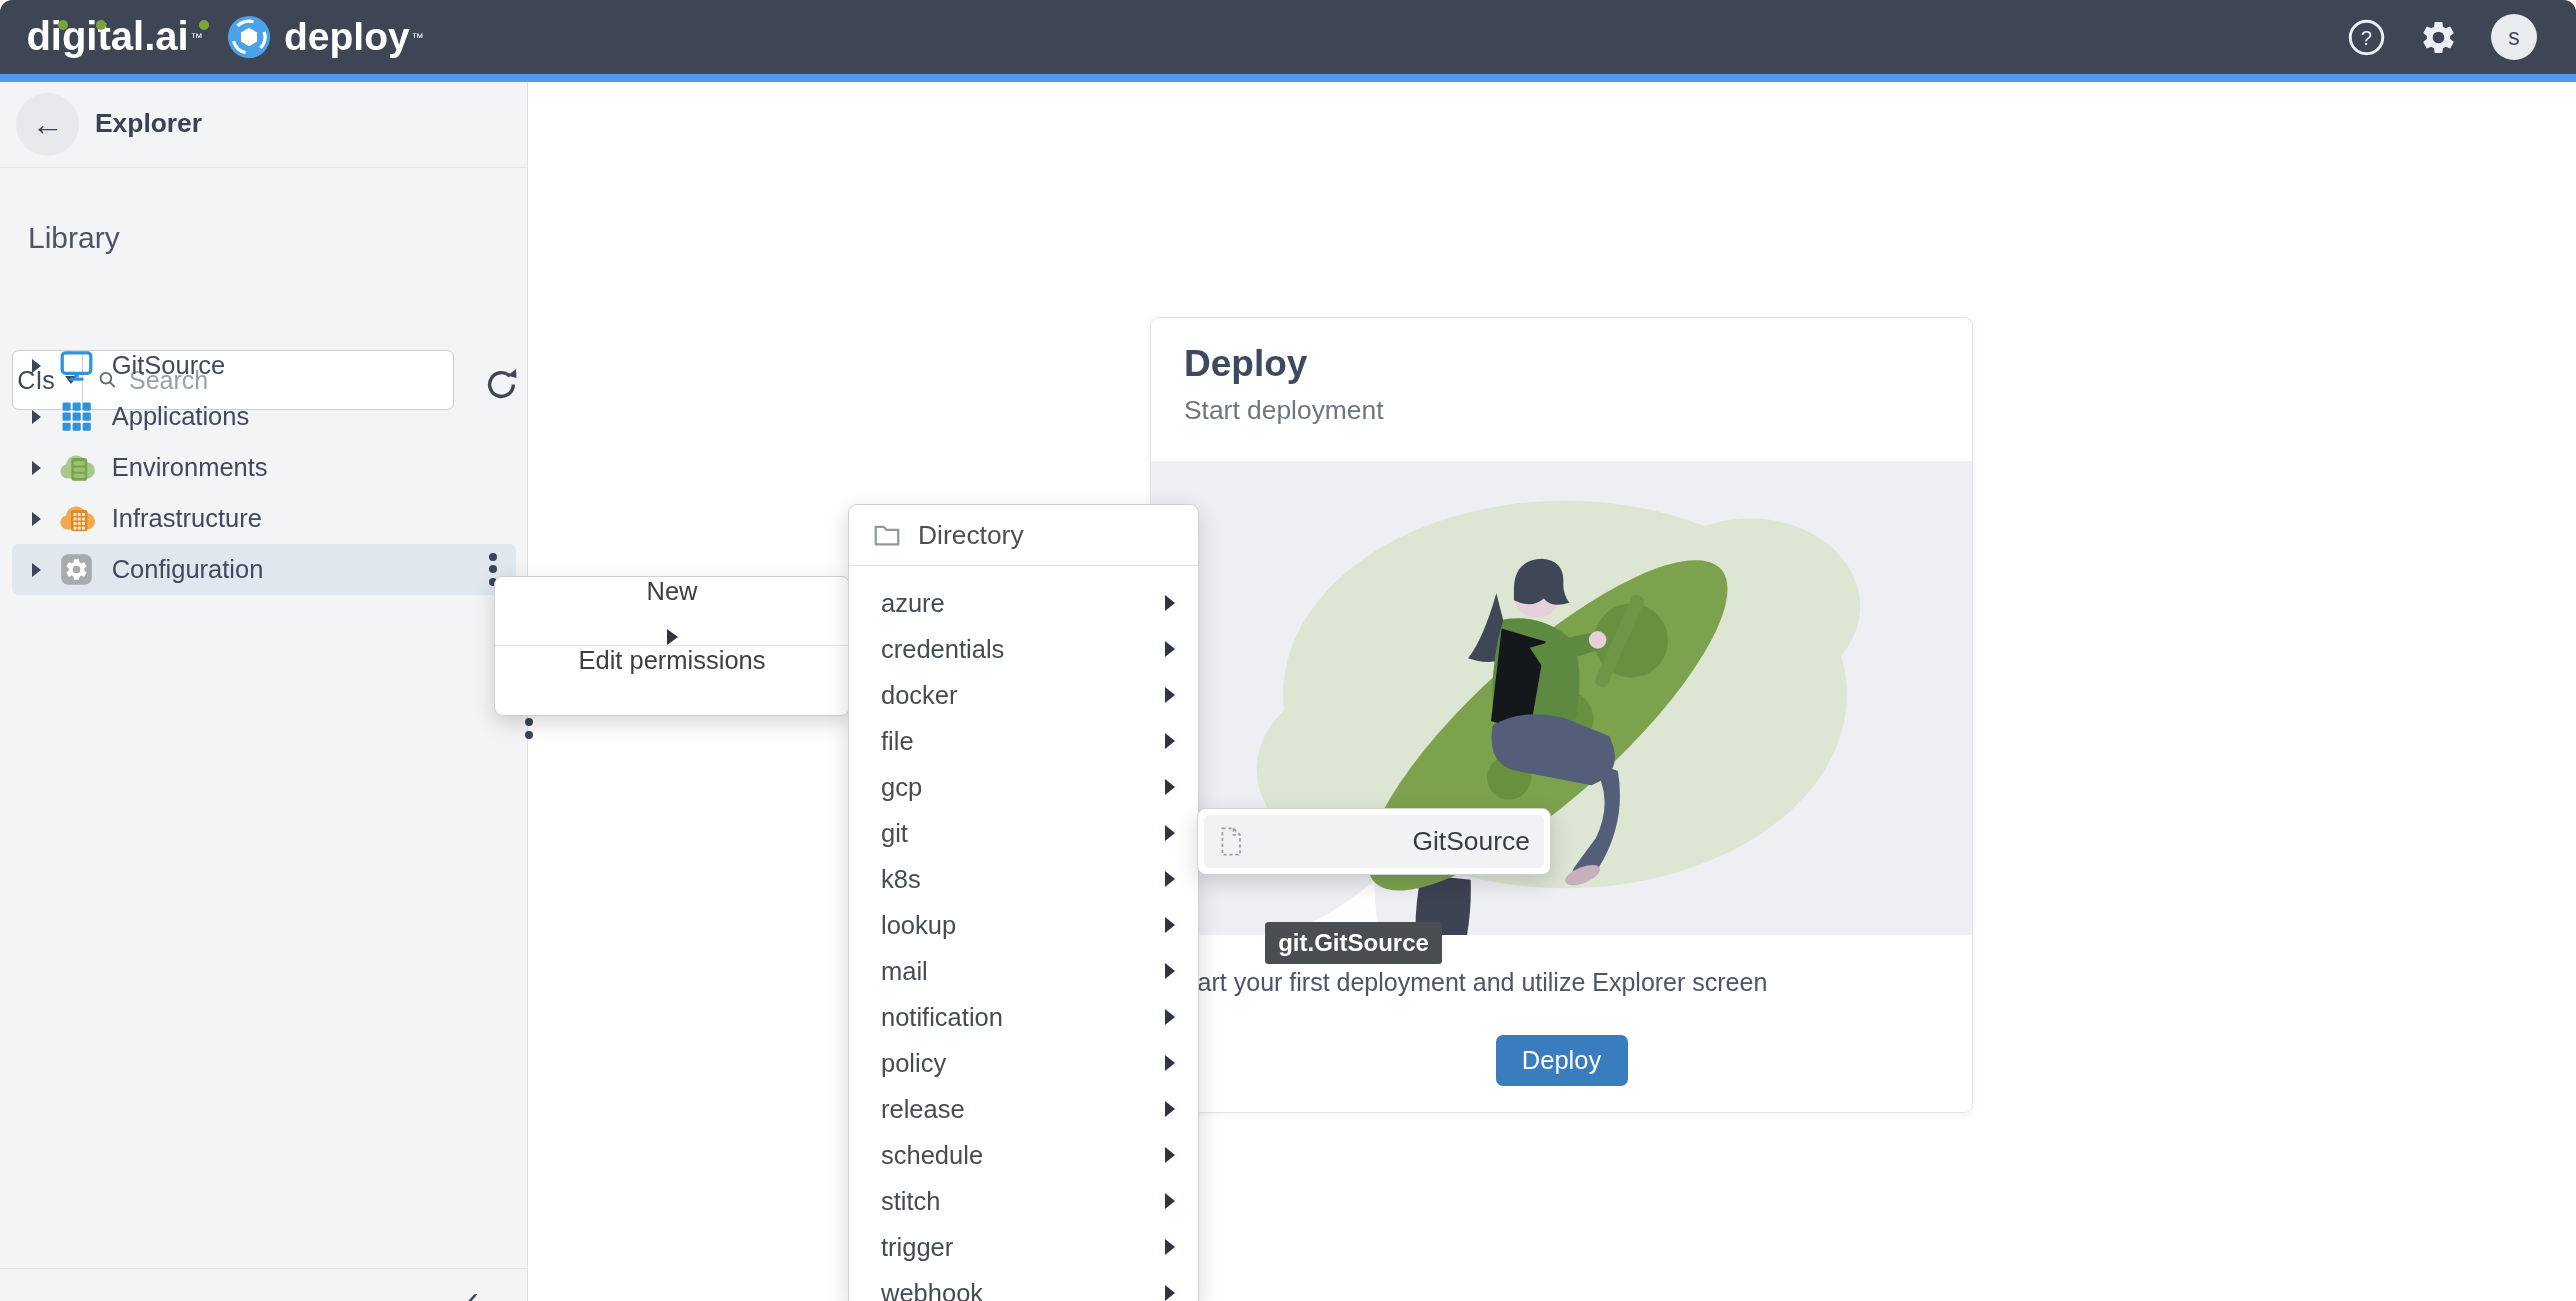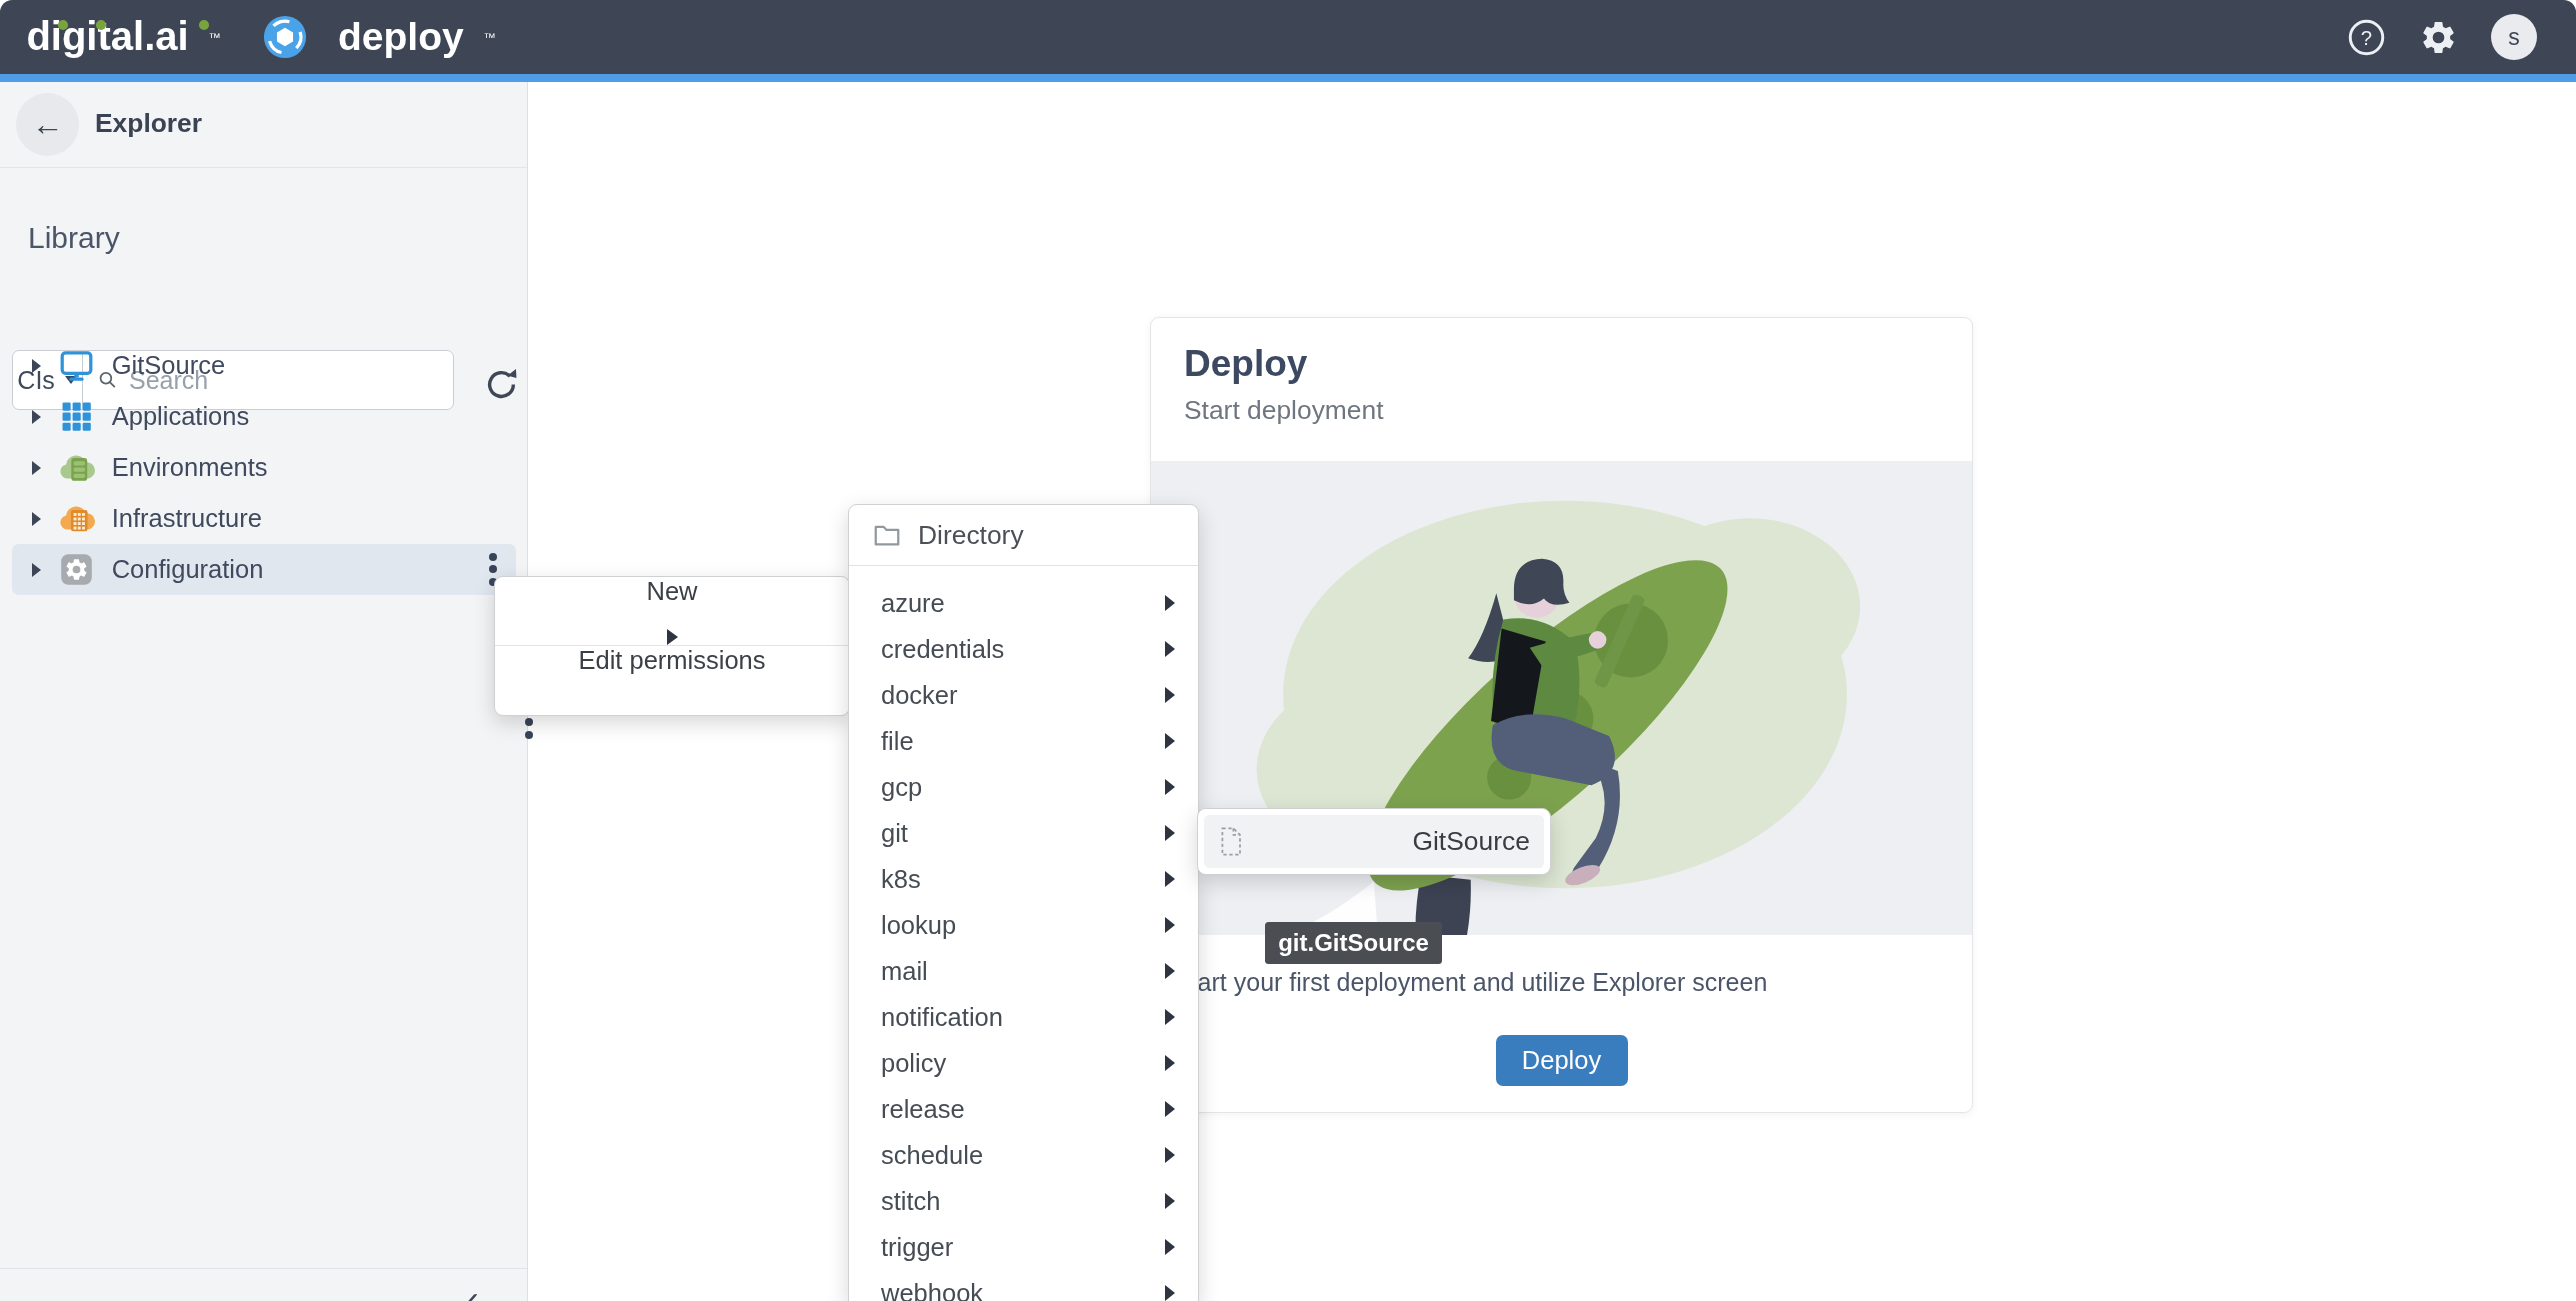--- a/index.html
+++ b/index.html
@@ -1,21 +1,21 @@
 <!DOCTYPE html>
 <html style="font-size:14px"><head>
 <meta charset="utf-8">
 <style>
   html,body{margin:0;padding:0;background:#2f3440;}
   .stage{position:relative;width:2576px;height:1301px;overflow:hidden;background:#fff;
          font-family:"Liberation Sans",sans-serif;color:#3f4a5e;}
   
   .topbar{position:absolute;left:0;top:0;width:2576px;height:74px;background:#3e4656;border-radius:12.3px 12.3px 0 0;}
   .accent{position:absolute;left:0;top:74px;width:2576px;height:8px;background:#4f9ce9;}
-  .brandwrap{position:absolute;left:26.4px;top:12.3px;height:49px;display:flex;align-items:center;gap:18px;}
+  .brandwrap{position:absolute;left:26.4px;top:12.3px;height:49px;display:flex;align-items:center;}
   .brand{position:relative;font-size:40px;font-weight:bold;color:#fff;letter-spacing:0;}
   .brand .gdot{position:absolute;width:9.7px;height:9.7px;border-radius:50%;background:#79a33d;top:6.2px;}
   .gdot.d1{left:32px}.gdot.d2{left:70px}.gdot.d3{left:173px}
   .tm{color:#fff;font-size:12.3px;vertical-align:top;margin:1.8px 0 0 1.8px;display:inline-block;}
   .plogo{margin:0 12.3px 0 23px;width:46px;height:46px;}
   .product{font-size:39px;font-weight:600;color:#fff;}
   .tbicons{position:absolute;right:39px;top:0;height:74px;display:flex;align-items:center;gap:33px;}
   .tbico{width:39px;height:39px;cursor:pointer;}
   .avatar{width:46px;height:46px;border-radius:50%;background:#e9ebee;display:flex;align-items:center;justify-content:center;
           font-size:23px;color:#3e4757;cursor:pointer;}

